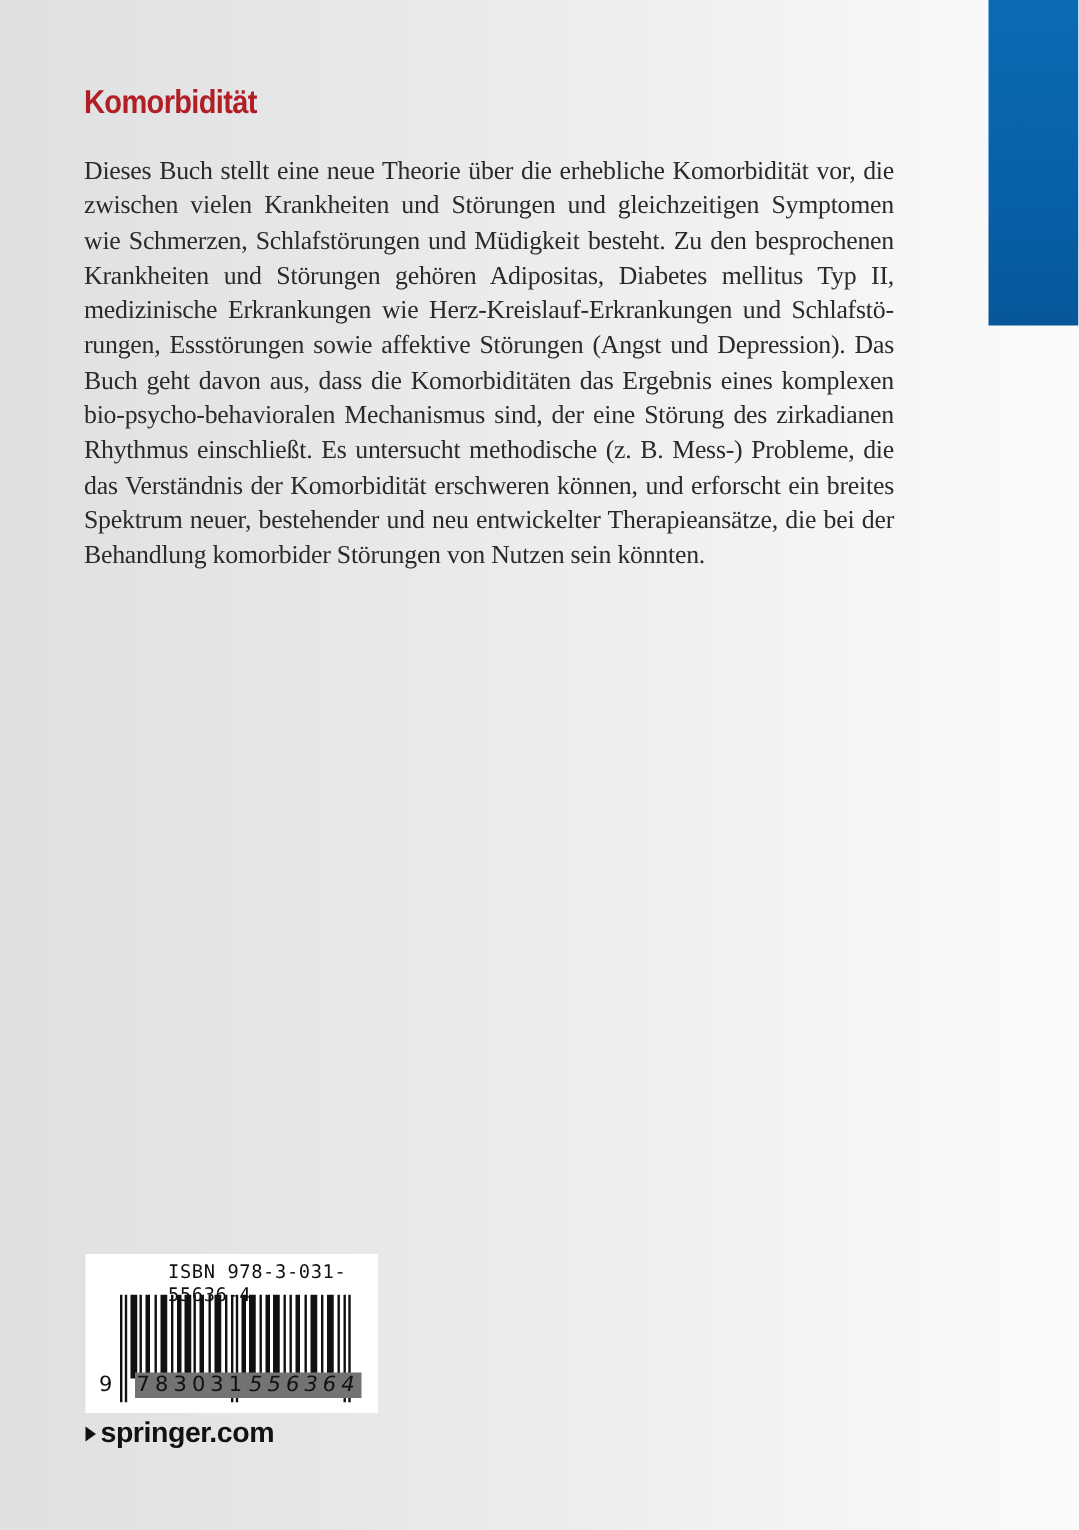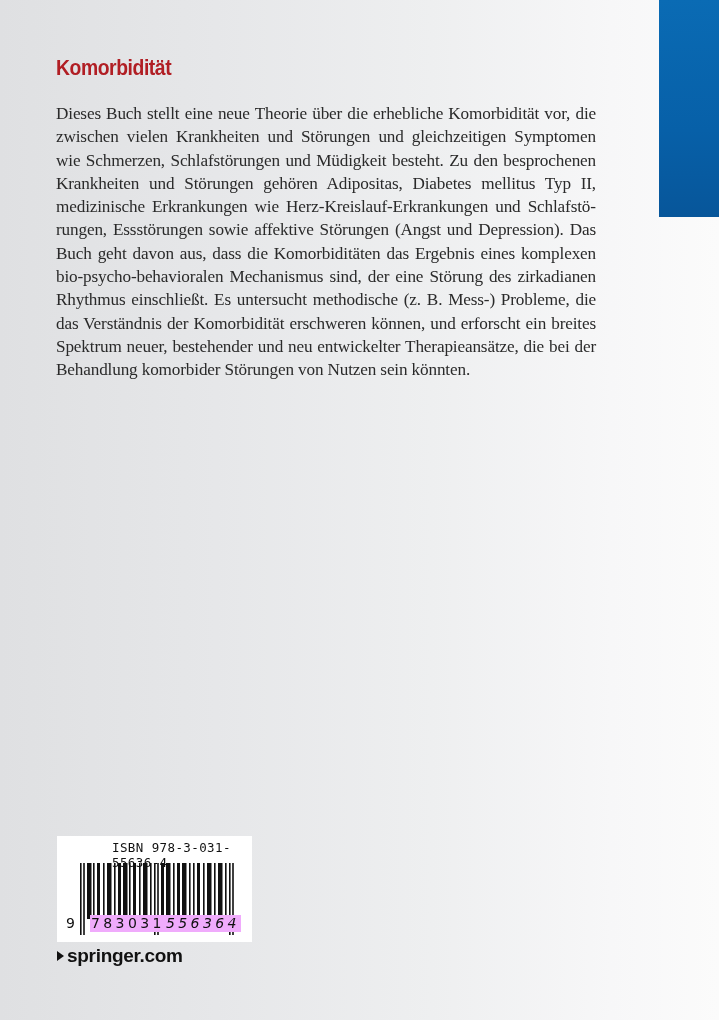--- a/index.html
+++ b/index.html
@@ -37,21 +37,21 @@
   .isbn-text {
     position:absolute; left:10px; top:4px;
     font-family:"DejaVu Sans Mono", "Liberation Mono", monospace;
     font-size:12.5px; color:#111; letter-spacing:0.4px;margin-left:45px;
   }
   .bars {
     position:absolute; left:23px; top:27px; width:155px; height:72px;
   }
   .bc-digits {
     position:absolute; top:79px; font-family:"DejaVu Sans", sans-serif;
-    font-size:14px; color:#111; background:#f0abfc; line-height:17px; letter-spacing:3.4px;
+    font-size:14px; color:#111; background:#737373; line-height:17px; letter-spacing:3.4px;
   }
   .bc-d0 { left:9px; background:transparent; }
   .bc-d1 { left:33px; padding:0 1px; }
   .bc-d2 { left:108px; padding:0 1px;font-style:italic; }
   .springer {
     position:absolute; left:57px; top:945px;
     font-family:"Liberation Sans", "DejaVu Sans", sans-serif; font-weight:bold;
     font-size:19px; color:#111; display:flex; align-items:center; gap:3px;
     letter-spacing:-0.3px;
   }

